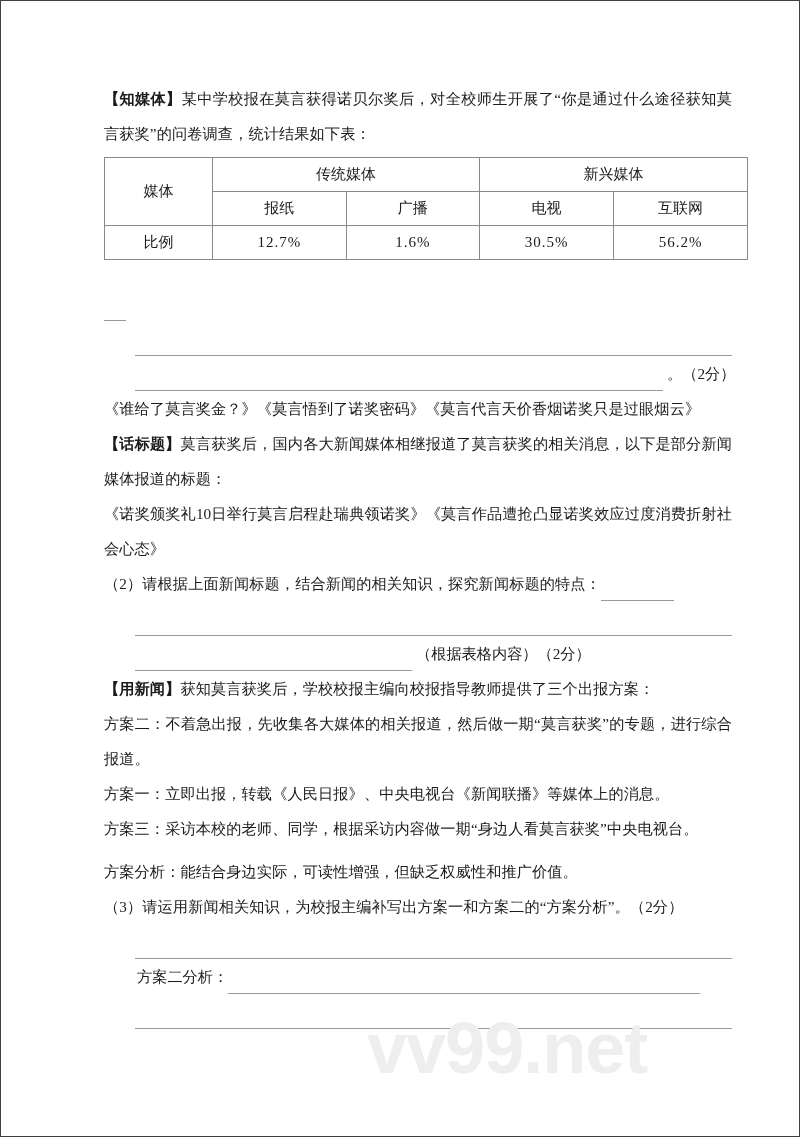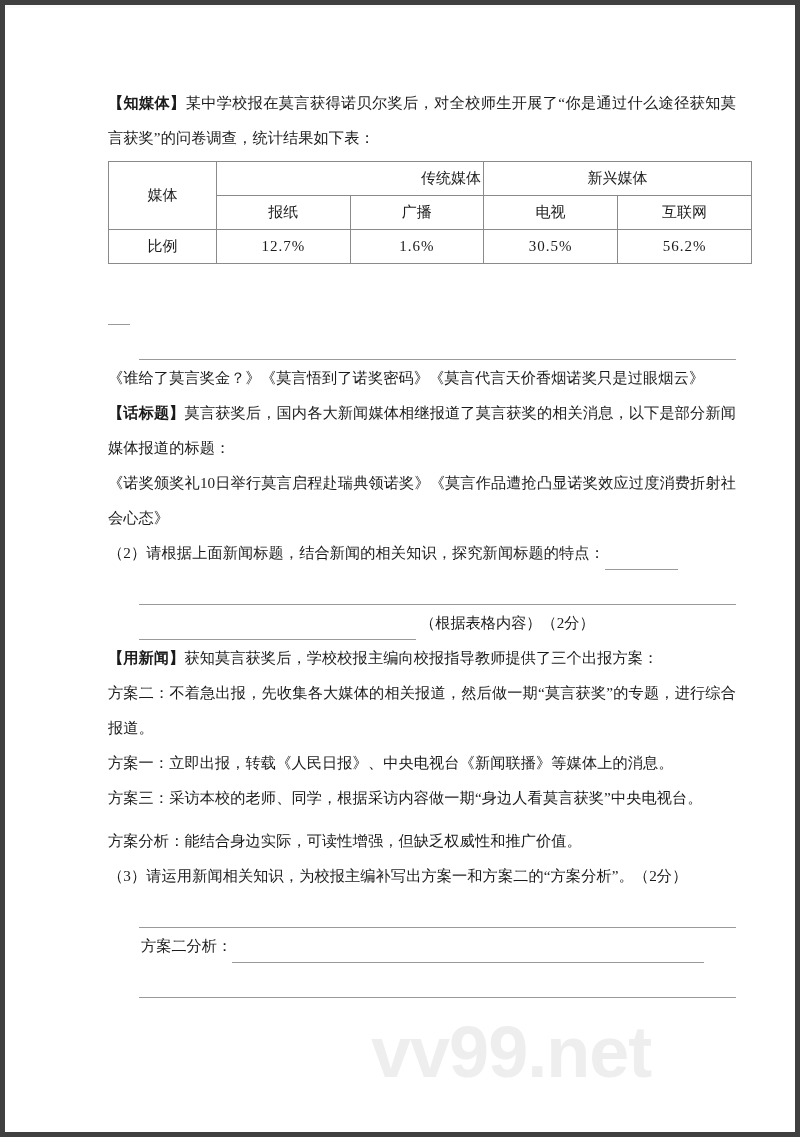--- a/index.html
+++ b/index.html
@@ -9,21 +9,21 @@
   }
   body {
     font-family: "Liberation Serif", "DejaVu Serif", serif;
   }
   .page {
     position: relative;
     width: 800px;
     height: 1137px;
     background: #ffffff;
     box-sizing: border-box;
-    border: 5px solid #404040;
+    border: 1px solid #404040;
     overflow: hidden;
   }
   .page-inner {
     position: absolute;
     left: 103px;
     top: 80px;
     width: 628px;
   }
 
   
@@ -126,21 +126,21 @@
 
   <div class="page-inner">
 
     <p class="para"><b class="hd">【知媒体】</b><span>某中学校报在莫言获得诺贝尔奖后，对全校师生开展了“你是通过什么途径获知莫言获奖”的问卷调查，统计结果如下表：</span></p>
 
     <div class="tbl-wrap">
       <table class="survey">
         <tbody>
             <tr>
           <td rowspan="2" style="width:103px;">媒体</td>
-          <td colspan="2" style="width:262px;text-align:right;">传统媒体</td>
+          <td colspan="2" style="width:262px;">传统媒体</td>
           <td colspan="2" style="width:263px;">新兴媒体</td>
         </tr>
         <tr>
           <td style="width:131px;">报纸</td>
           <td style="width:131px;">广播</td>
           <td style="width:131px;">电视</td>
           <td style="width:132px;">互联网</td>
         </tr>
         <tr>
           <td>比例</td>
@@ -153,20 +153,23 @@
         </table>
     </div>
 
     <div style="height:22px;"></div>
 
     <p class="para"><span class="inline-rule" style="width:22px;"></span></p>
 
     <div class="linerow">
       <span class="ansline" style="width:597px; margin-left:31px;"></span>
     </div>
+    <div class="linerow">
+      <span class="ansline" style="width:528px; margin-left:31px;"></span><span class="tail lbl">。（2分）</span>
+    </div>
 
     <p class="para">《谁给了莫言奖金？》《莫言悟到了诺奖密码》《莫言代言天价香烟诺奖只是过眼烟云》</p>
 
     <p class="para"><b class="hd">【话标题】</b><span>莫言获奖后，国内各大新闻媒体相继报道了莫言获奖的相关消息，以下是部分新闻媒体报道的标题：</span></p>
     <p class="para">《诺奖颁奖礼10日举行莫言启程赴瑞典领诺奖》《莫言作品遭抢凸显诺奖效应过度消费折射社会心态》</p>
 
     <p class="para"><span>（2）请根据上面新闻标题，结合新闻的相关知识，探究新闻标题的特点：</span><span class="inline-rule" style="width:73px;"></span></p>
 
     <div class="linerow">
       <span class="ansline" style="width:597px; margin-left:31px;"></span>

